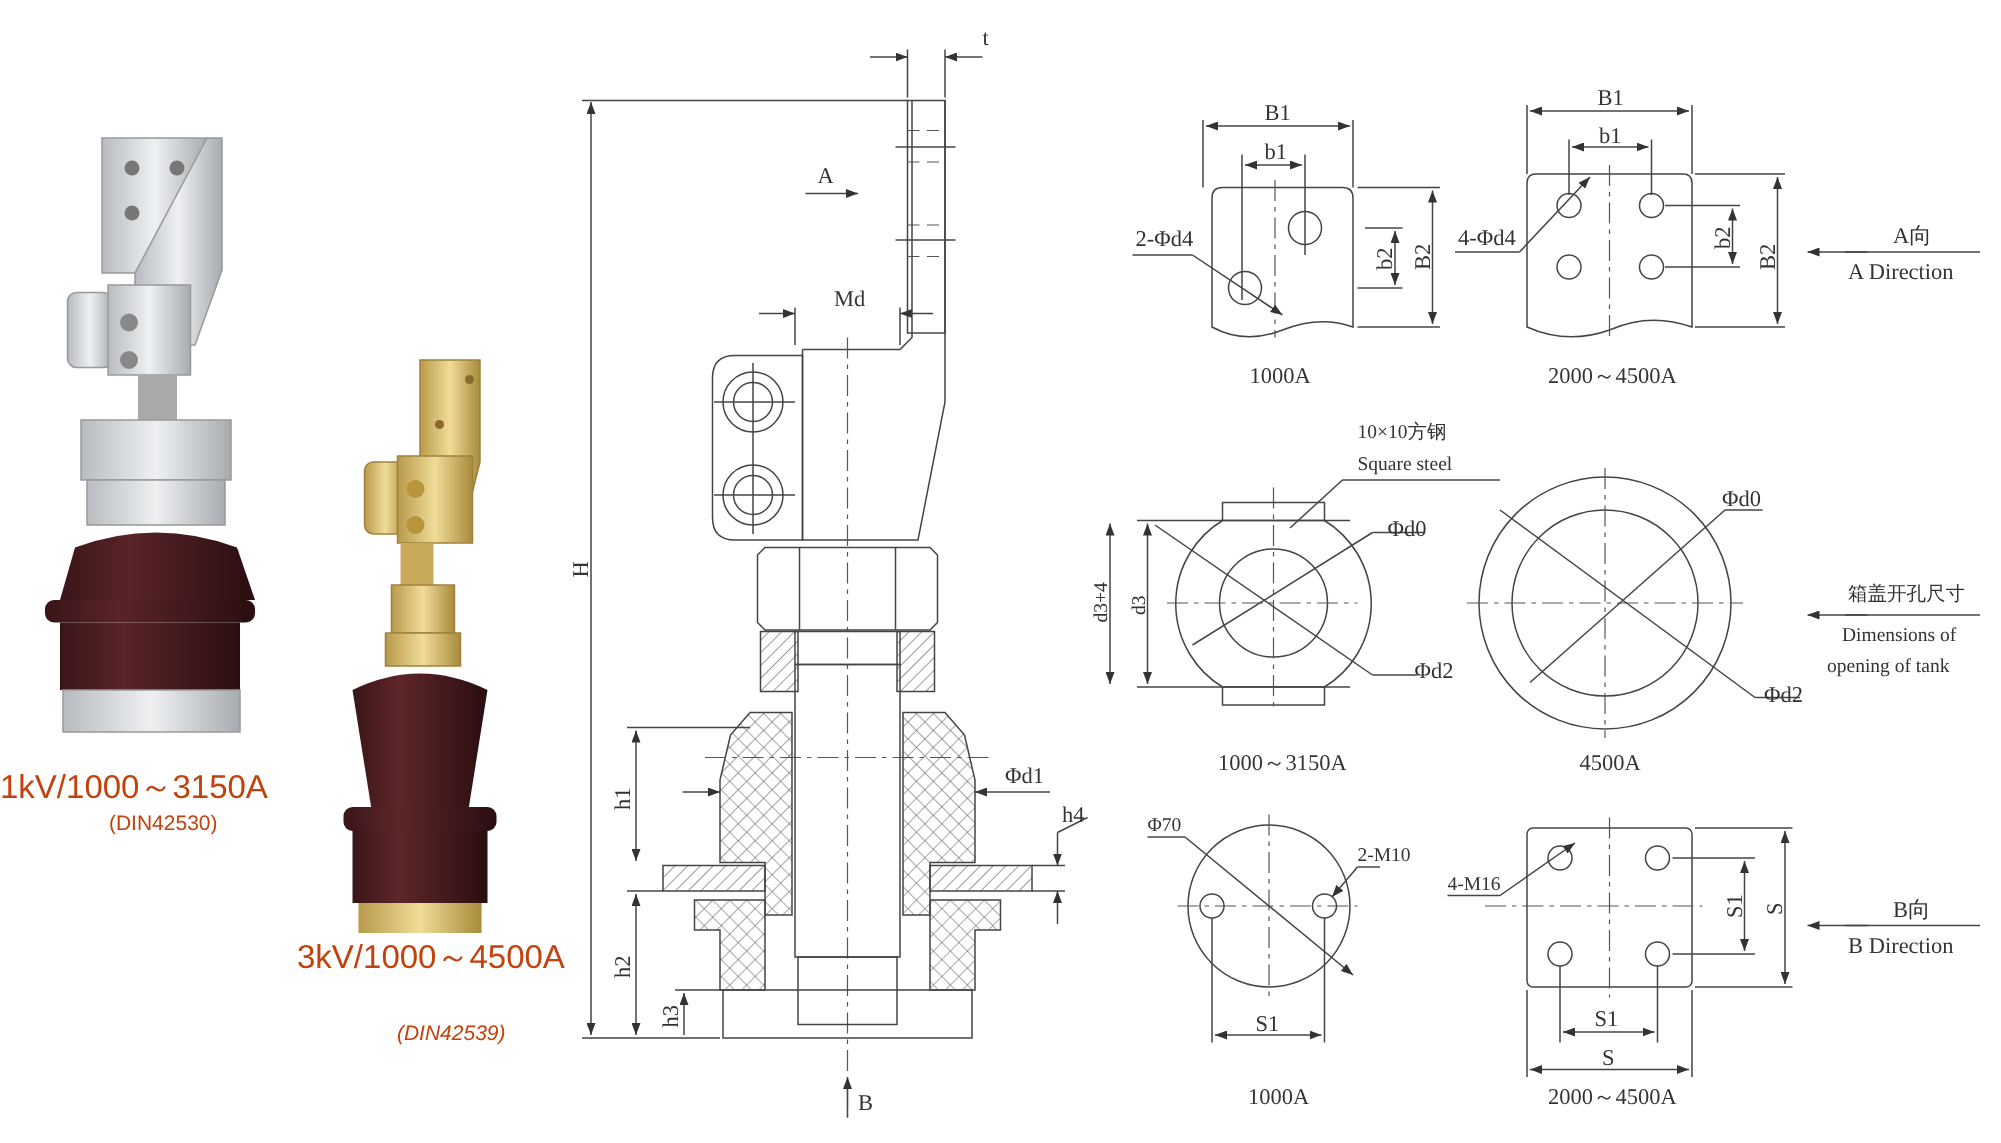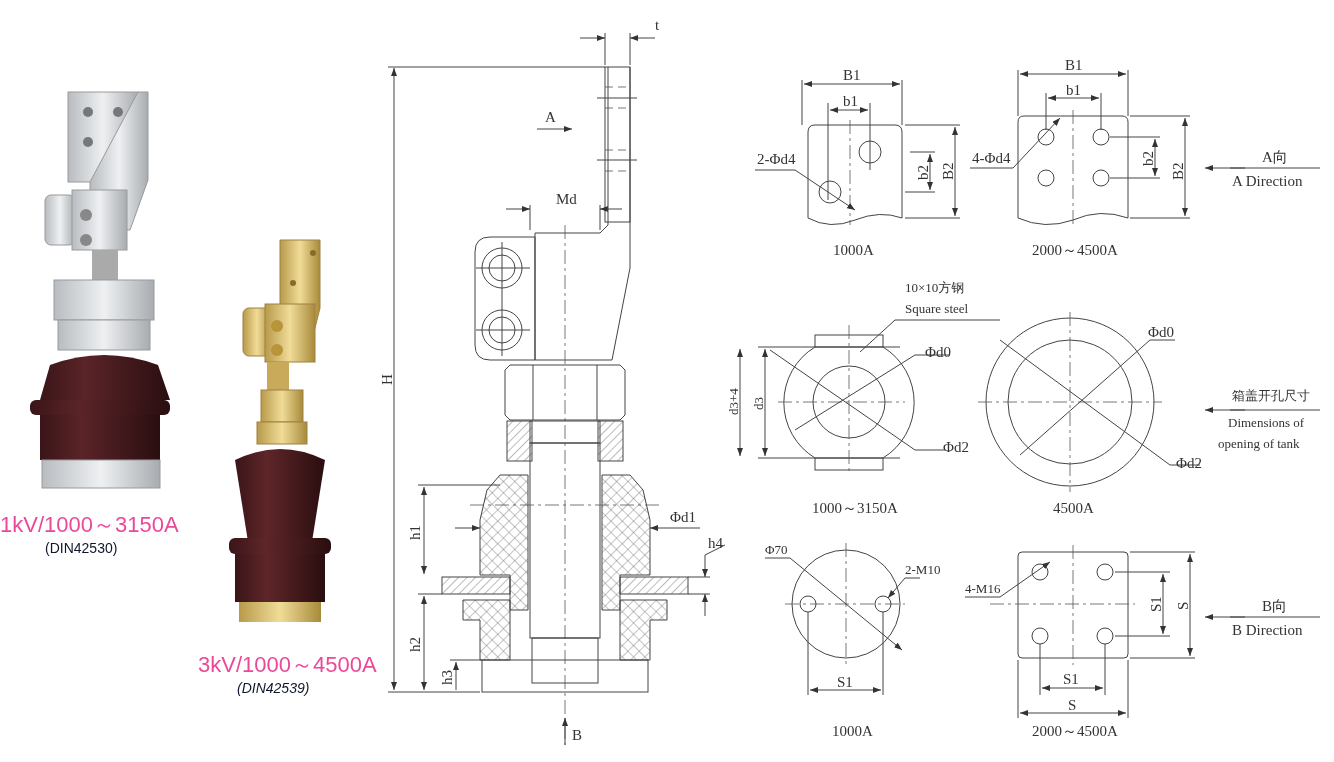--- a/index.html
+++ b/index.html
@@ -1,19 +1,19 @@
 <!DOCTYPE html>
 <html><head>
 <meta charset="utf-8">
 <style>
   html,body{margin:0;padding:0;background:#fff;}
   body{width:1334px;height:762px;position:relative;overflow:hidden;font-family:"DejaVu Sans","Liberation Sans",sans-serif;}
   .abs{position:absolute;}
-  .caption-main{font-family:"Liberation Sans",sans-serif;font-size:22px;color:#ec4899;white-space:nowrap;}
-  .caption-sub{font-family:"Liberation Sans",sans-serif;font-size:14px;color:#0f172a;white-space:nowrap;text-align:left;}
+  .caption-main{font-family:"Liberation Sans",sans-serif;font-size:22px;color:#c2410c;white-space:nowrap;}
+  .caption-sub{font-family:"Liberation Sans",sans-serif;font-size:14px;color:#c2410c;white-space:nowrap;text-align:right;}
   .lbl{font-family:"Liberation Serif",serif;font-size:15px;fill:#333;}
   .lbl-sm{font-family:"Liberation Serif",serif;font-size:13px;fill:#333;}
   svg{position:absolute;left:0;top:0;}
   .ln{stroke:#444;stroke-width:1;fill:none;}
   .cl{stroke:#555;stroke-width:0.8;stroke-dasharray:14 4 3 4;fill:none;}
   .ds{stroke:#555;stroke-width:0.8;stroke-dasharray:8 5;fill:none;}
 </style>
 </head>
 <body>
 
@@ -77,21 +77,21 @@
     <rect x="32" y="184" width="50" height="22" fill="url(#brass)" stroke="#a08040"></rect>
     <path d="M10 222 Q55 200 100 222 L86 310 L24 310 Z" fill="url(#brown2)"></path>
     <rect x="4" y="300" width="102" height="16" rx="6" fill="url(#brown2)"></rect>
     <rect x="10" y="316" width="90" height="48" fill="url(#brown2)"></rect>
     <rect x="14" y="364" width="82" height="20" fill="url(#brass)"></rect>
   </svg>
 </div>
 
 <div class="abs caption-main" style="left:0px;top:510px;">1kV/1000～3150A</div>
 <div class="abs caption-sub" style="left:45px;top:540px;width:100px;">(DIN42530)</div>
-<div class="abs caption-main" style="left:198px;top:650px;">3kV/1000～4500A</div>
+<div class="abs caption-main" style="left:198px;top:623px;">3kV/1000～4500A</div>
 <div class="abs caption-sub" style="left:237px;top:680px;width:100px;font-style:italic;">(DIN42539)</div>
 
 <svg width="1334" height="762" viewBox="0 0 1334 762">
   <defs>
     <pattern id="hatch" width="6" height="6" patternUnits="userSpaceOnUse" patternTransform="rotate(45)">
         <line x1="0" y1="0" x2="0" y2="6" stroke="#555" stroke-width="0.8"></line>
       </pattern>
     <pattern id="xhatch" width="8" height="8" patternUnits="userSpaceOnUse" patternTransform="rotate(45)">
         <line x1="0" y1="0" x2="0" y2="8" stroke="#555" stroke-width="0.7"></line>
         <line x1="0" y1="0" x2="8" y2="0" stroke="#555" stroke-width="0.7"></line>

